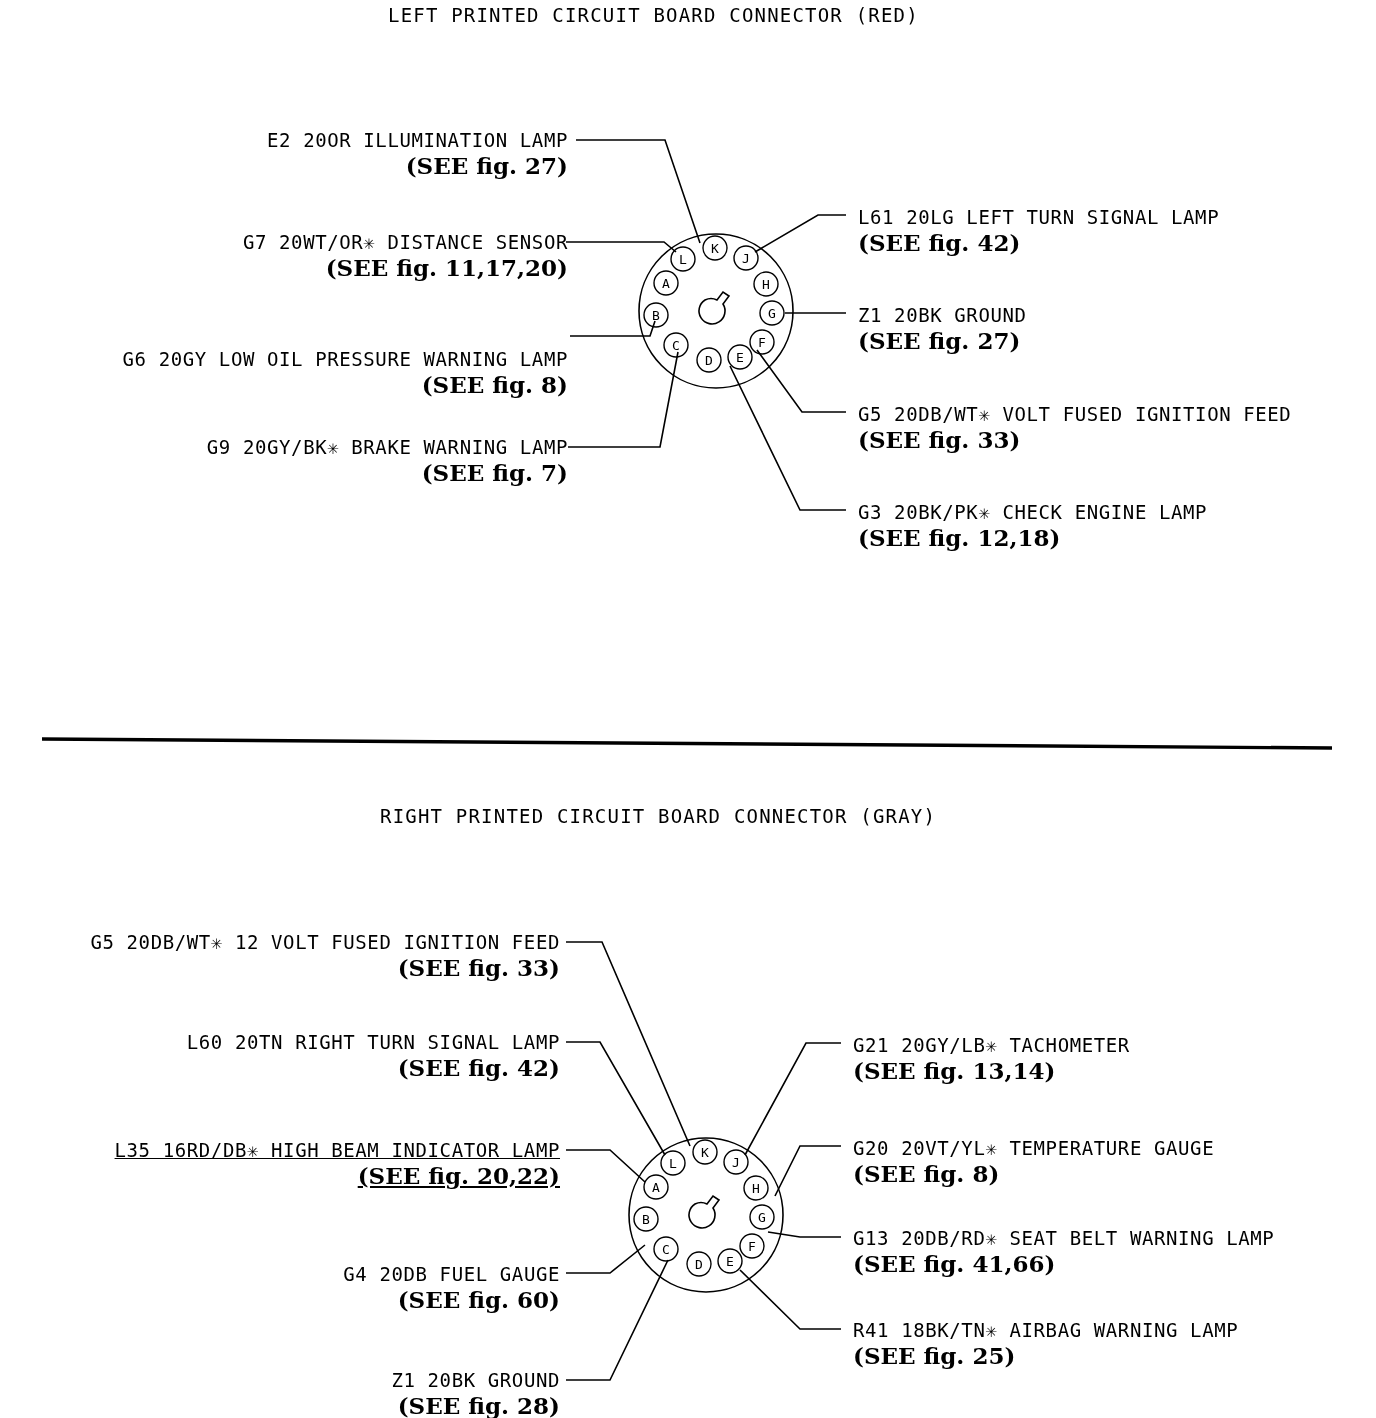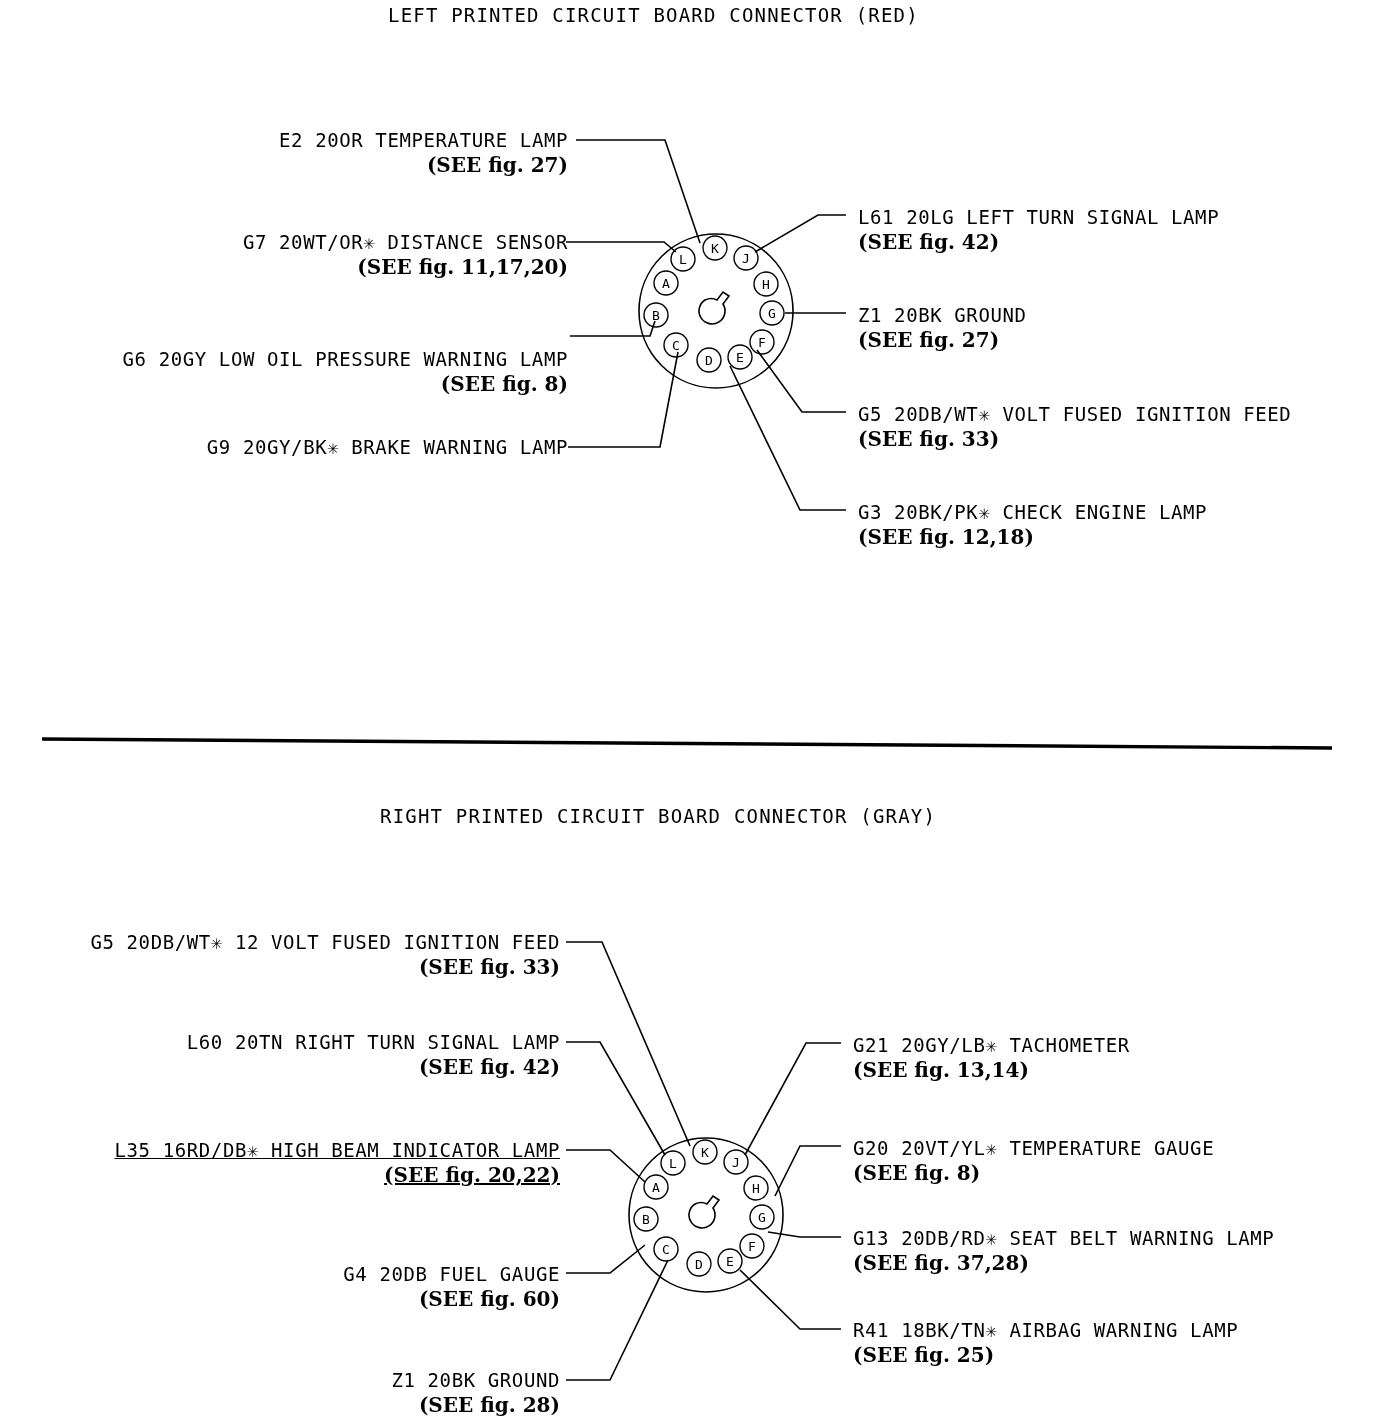--- a/index.html
+++ b/index.html
@@ -36,21 +36,21 @@
     line-height: 25px;
     white-space: nowrap;
   }
   .label .l1 { display: block; }
   .label .l2 { display: block; }
   .label.right-al { text-align: right; }
   .label.left-al { text-align: left; }
   .fig {
     font-family: "DejaVu Serif", serif;
     font-weight: bold;
-    font-size: 20px;
+    font-size: 23px;
     letter-spacing: 0;
   }
   svg.overlay {
     position: absolute;
     left: 0; top: 0;
     width: 1376px;
     height: 1418px;
     pointer-events: none;
   }
   .pin-letter {
@@ -59,36 +59,37 @@
   }
 </style>
 </head>
 <body>
 
 <div class="diagram">
 
   <div class="title" style="left:388px; top:4px;">LEFT PRINTED CIRCUIT BOARD CONNECTOR (RED)</div>
 
   <div class="label right-al" style="left:160px; top:128px; width:408px;">
-    <span class="l1">E2 20OR TEMPERATURE LAMP</span>
+    <span class="l1">E2 20OR ILLUMINATION LAMP</span>
     <span class="l2 fig">(SEE fig. 27)</span>
   </div>
 
   <div class="label right-al" style="left:130px; top:230px; width:438px;">
     <span class="l1">G7 20WT/OR✳ DISTANCE SENSOR</span>
     <span class="l2 fig">(SEE fig. 11,17,20)</span>
   </div>
 
   <div class="label right-al" style="left:34px; top:323px; width:534px;margin-top:24px;">
     <span class="l1">G6 20GY LOW OIL PRESSURE WARNING LAMP</span>
     <span class="l2 fig">(SEE fig. 8)</span>
   </div>
 
   <div class="label right-al" style="left:128px; top:435px; width:440px;">
     <span class="l1">G9 20GY/BK✳ BRAKE WARNING LAMP</span>
+    <span class="l2 fig">(SEE fig. 7)</span>
   </div>
 
   <div class="label left-al" style="left:858px; top:205px;">
     <span class="l1">L61 20LG LEFT TURN SIGNAL LAMP</span>
     <span class="l2 fig">(SEE fig. 42)</span>
   </div>
 
   <div class="label left-al" style="left:858px; top:303px;">
     <span class="l1">Z1 20BK GROUND</span>
     <span class="l2 fig">(SEE fig. 27)</span>
@@ -136,21 +137,21 @@
     <span class="l2 fig">(SEE fig. 13,14)</span>
   </div>
 
   <div class="label left-al" style="left:853px; top:1136px;">
     <span class="l1">G20 20VT/YL✳ TEMPERATURE GAUGE</span>
     <span class="l2 fig">(SEE fig. 8)</span>
   </div>
 
   <div class="label left-al" style="left:853px; top:1226px;">
     <span class="l1">G13 20DB/RD✳ SEAT BELT WARNING LAMP</span>
-    <span class="l2 fig">(SEE fig. 37,28)</span>
+    <span class="l2 fig">(SEE fig. 41,66)</span>
   </div>
 
   <div class="label left-al" style="left:853px; top:1318px;">
     <span class="l1">R41 18BK/TN✳ AIRBAG WARNING LAMP</span>
     <span class="l2 fig">(SEE fig. 25)</span>
   </div>
 
   <svg class="overlay" viewBox="0 0 1376 1418" xmlns="http://www.w3.org/2000/svg">
 
     <g stroke="#000" fill="none" stroke-width="1.6">

